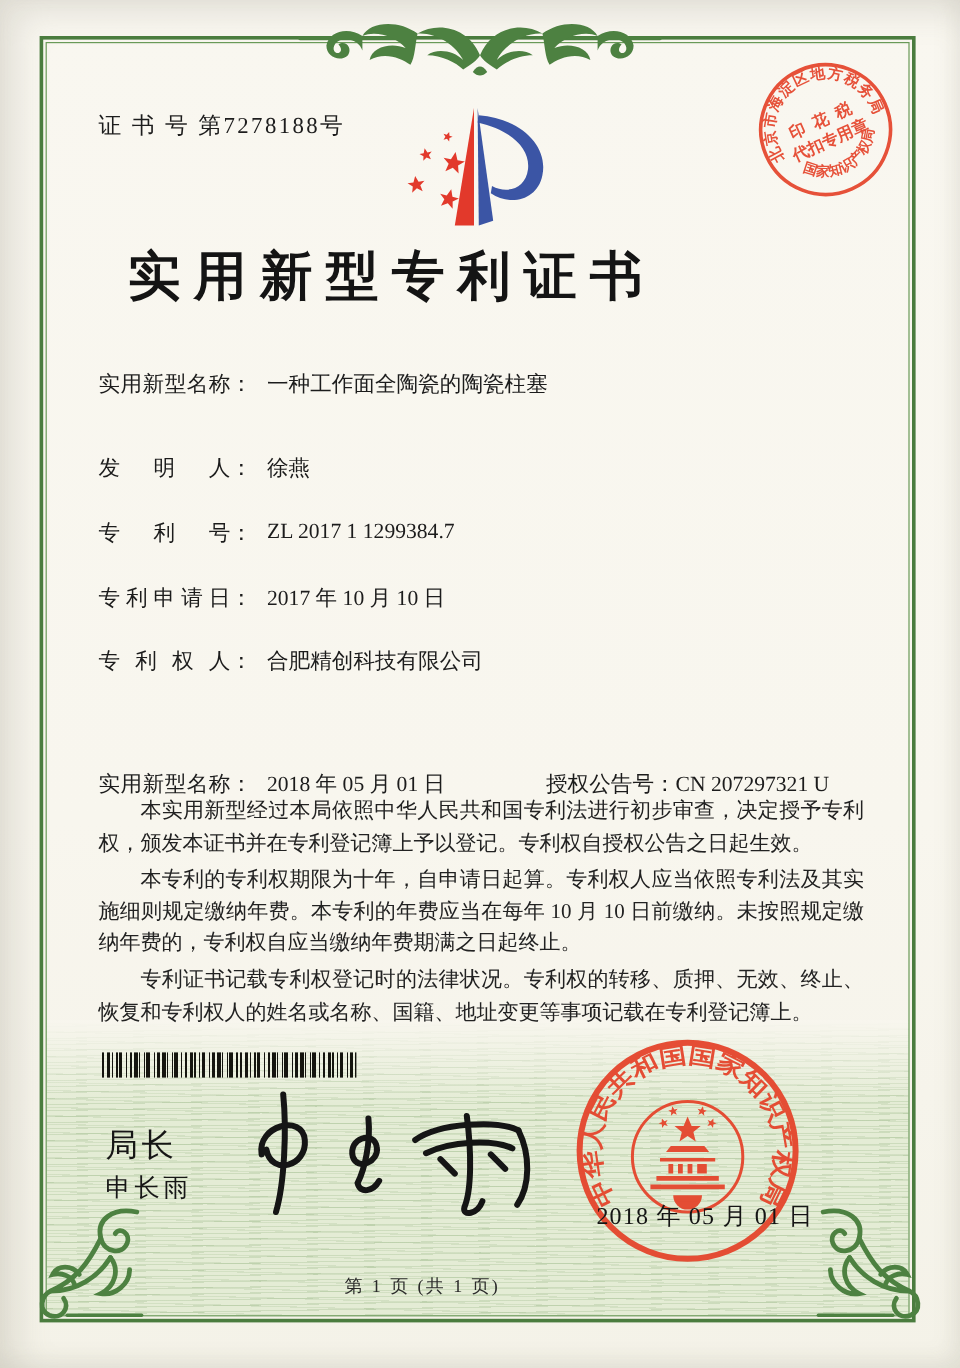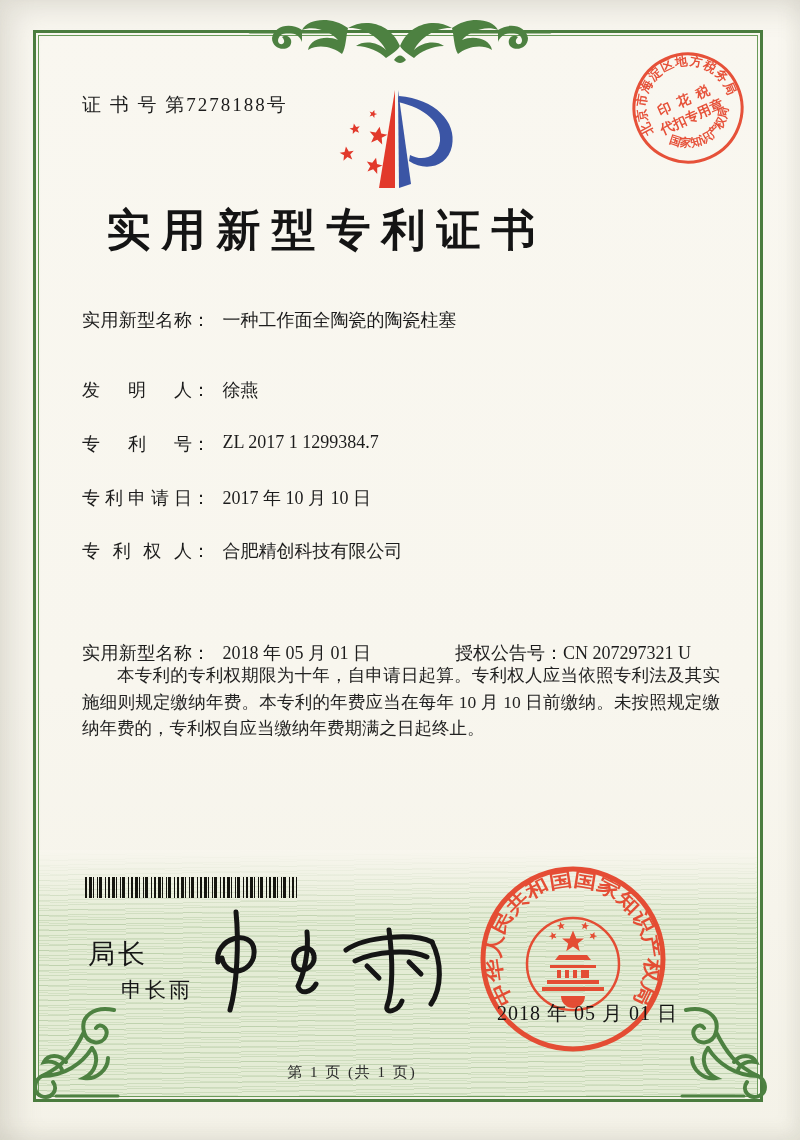--- a/index.html
+++ b/index.html
@@ -68,21 +68,21 @@
     position:absolute;left:85px;top:877px;width:212px;height:21px;
     background:repeating-linear-gradient(90deg,
       #15150f 0 2px, rgba(0,0,0,0) 2px 4px,
       #15150f 4px 7px, rgba(0,0,0,0) 7px 8px,
       #15150f 8px 9px, rgba(0,0,0,0) 9px 12px,
       #15150f 12px 13px, rgba(0,0,0,0) 13px 14px,
       #15150f 14px 17px, rgba(0,0,0,0) 17px 20px,
       #15150f 20px 21px, rgba(0,0,0,0) 21px 23px);
   }
   .sig-title{position:absolute;left:88px;top:936px;font-size:27px;color:#161616;letter-spacing:3px;}
-  .sig-name{position:absolute;left:88px;top:976px;font-size:21px;color:#161616;letter-spacing:3px;margin-left:33px;}
+  .sig-name{position:absolute;left:88px;top:976px;font-size:21px;color:#161616;letter-spacing:3px;}
   .signature{position:absolute;left:190px;top:900px;width:270px;height:118px;}
   .office-seal{position:absolute;left:478px;top:864px;width:190px;height:190px;opacity:0.95;}
   .seal-date{
     position:absolute;left:497px;top:1000px;font-size:20px;color:#151515;
     letter-spacing:1px;z-index:5;
   }
   .footer{
     position:absolute;left:0;top:1063px;width:704px;text-align:center;
     font-size:15px;color:#2a2a2a;letter-spacing:2px;
   }
@@ -193,21 +193,23 @@
   </div>
   <div class="frow" style="top:641px">
     <span class="flabel">实用新型名称</span><span class="fcolon">：</span>
     <span class="fvalue">2018 年 05 月 01 日</span>
     <span class="grant-no">
       <span>授权公告号</span><span>：</span><span>CN 207297321 U</span>
     </span>
   </div>
 
   <div class="paras">
+    <p>本实用新型经过本局依照中华人民共和国专利法进行初步审查，决定授予专利权，颁发本证书并在专利登记簿上予以登记。专利权自授权公告之日起生效。</p>
     <p>本专利的专利权期限为十年，自申请日起算。专利权人应当依照专利法及其实施细则规定缴纳年费。本专利的年费应当在每年 10 月 10 日前缴纳。未按照规定缴纳年费的，专利权自应当缴纳年费期满之日起终止。</p>
+    <p>专利证书记载专利权登记时的法律状况。专利权的转移、质押、无效、终止、恢复和专利权人的姓名或名称、国籍、地址变更等事项记载在专利登记簿上。</p>
   </div>
 
   <div class="barcode"></div>
 
   <div class="sig-title">局长</div>
   <div class="sig-name">申长雨</div>
   <svg class="signature" viewBox="0 0 270 118">
     <g fill="none" stroke="#151515" stroke-width="5" stroke-linecap="round">
       <path d="M28,62 C24,38 62,28 64,50 C66,72 36,80 32,58"></path>
       <path d="M46,12 C49,42 47,86 40,110"></path>

